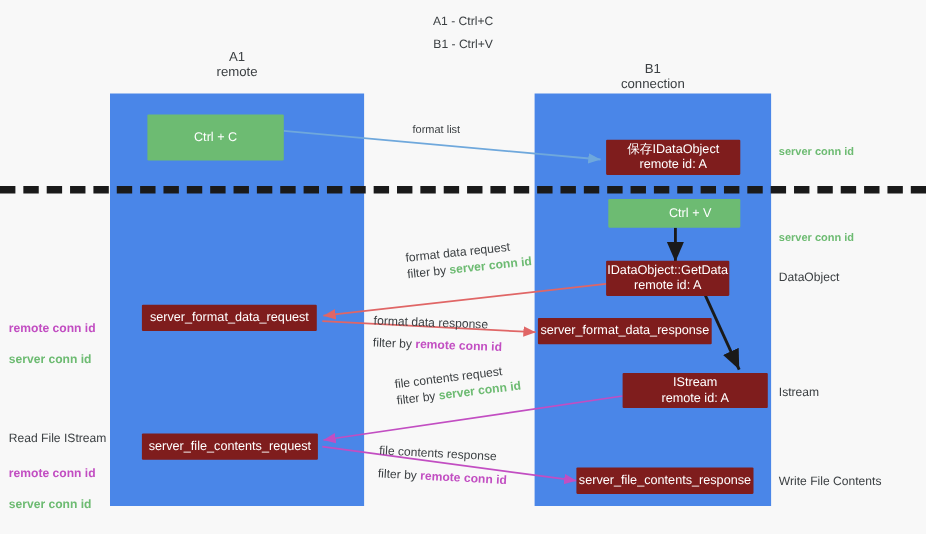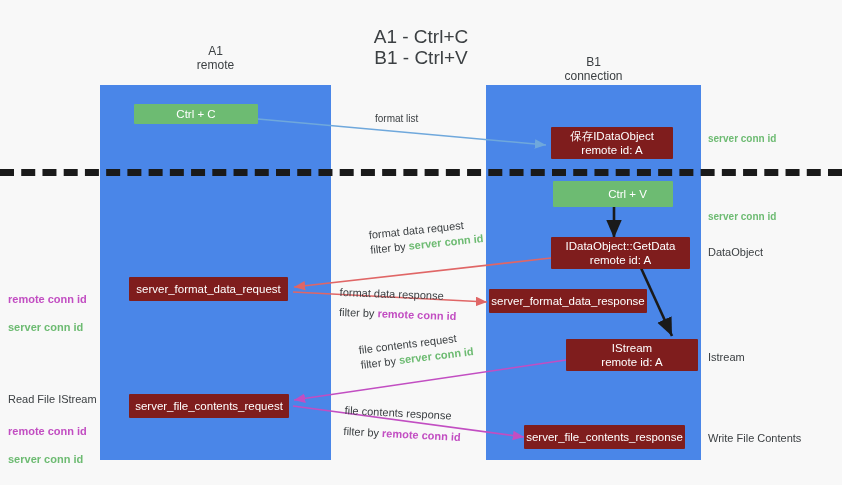--- a/index.html
+++ b/index.html
@@ -26,25 +26,24 @@
     width: 842px;
     height: 485px;
     pointer-events: none;
   }
   .title {
     position: absolute;
     left: 0;
     top: 10px;
     width: 842px;
     text-align: center;
-    font-size: 19px;
+    font-size: 11px;
     line-height: 21px;
     color: #3c4043;
     white-space: pre-line;
-    margin-top: 16px;
   }
   .lane {
     position: absolute;
     background: #4a86e8;
   }
   .lane-a { left: 100px; top: 85px; width: 231px; height: 375px; }
   .lane-b { left: 486px; top: 85px; width: 215px; height: 375px; }
   .lane-head {
     position: absolute;
     text-align: center;
@@ -154,28 +153,28 @@
 
     <line x1="293" y1="292" x2="487" y2="302" stroke="#e06666" stroke-width="1.6" marker-end="url(#ah-red)"></line>
 
     <line x1="641" y1="268" x2="672" y2="336" stroke="#1a1a1a" stroke-width="2.6" marker-end="url(#ah-black)"></line>
 
     <line x1="566" y1="360" x2="294" y2="400" stroke="#c24ec2" stroke-width="1.6" marker-end="url(#ah-magenta)"></line>
 
     <line x1="293" y1="406" x2="524" y2="437" stroke="#c24ec2" stroke-width="1.6" marker-end="url(#ah-magenta)"></line>
   </svg>
 
-  <div class="node node-green" style="left:134px; top:104px; width:124px; height:20px;">Ctrl + C</div>
+  <div class="node node-green" style="left:134px; top:104px; width:124px; height:42px;">Ctrl + C</div>
 
   <div class="node node-orange" style="left:551px; top:127px; width:122px; height:32px;">保存IDataObject
 remote id: A</div>
 
   <div class="node node-green" style="left:553px; top:181px; width:120px; height:26px;padding-left:29px;">Ctrl + V</div>
 
-  <div class="node node-orange" style="left:551px; top:237px; width:139px; height:32px;">IDataObject::GetData
+  <div class="node node-orange" style="left:551px; top:237px; width:112px; height:32px;">IDataObject::GetData
 remote id: A</div>
 
   <div class="node node-orange" style="left:489px; top:289px; width:158px; height:24px;">server_format_data_response</div>
 
   <div class="node node-orange" style="left:129px; top:277px; width:159px; height:24px;">server_format_data_request</div>
 
   <div class="node node-orange" style="left:566px; top:339px; width:132px; height:32px;">IStream
 remote id: A</div>
 
   <div class="node node-orange" style="left:129px; top:394px; width:160px; height:24px;">server_file_contents_request</div>

